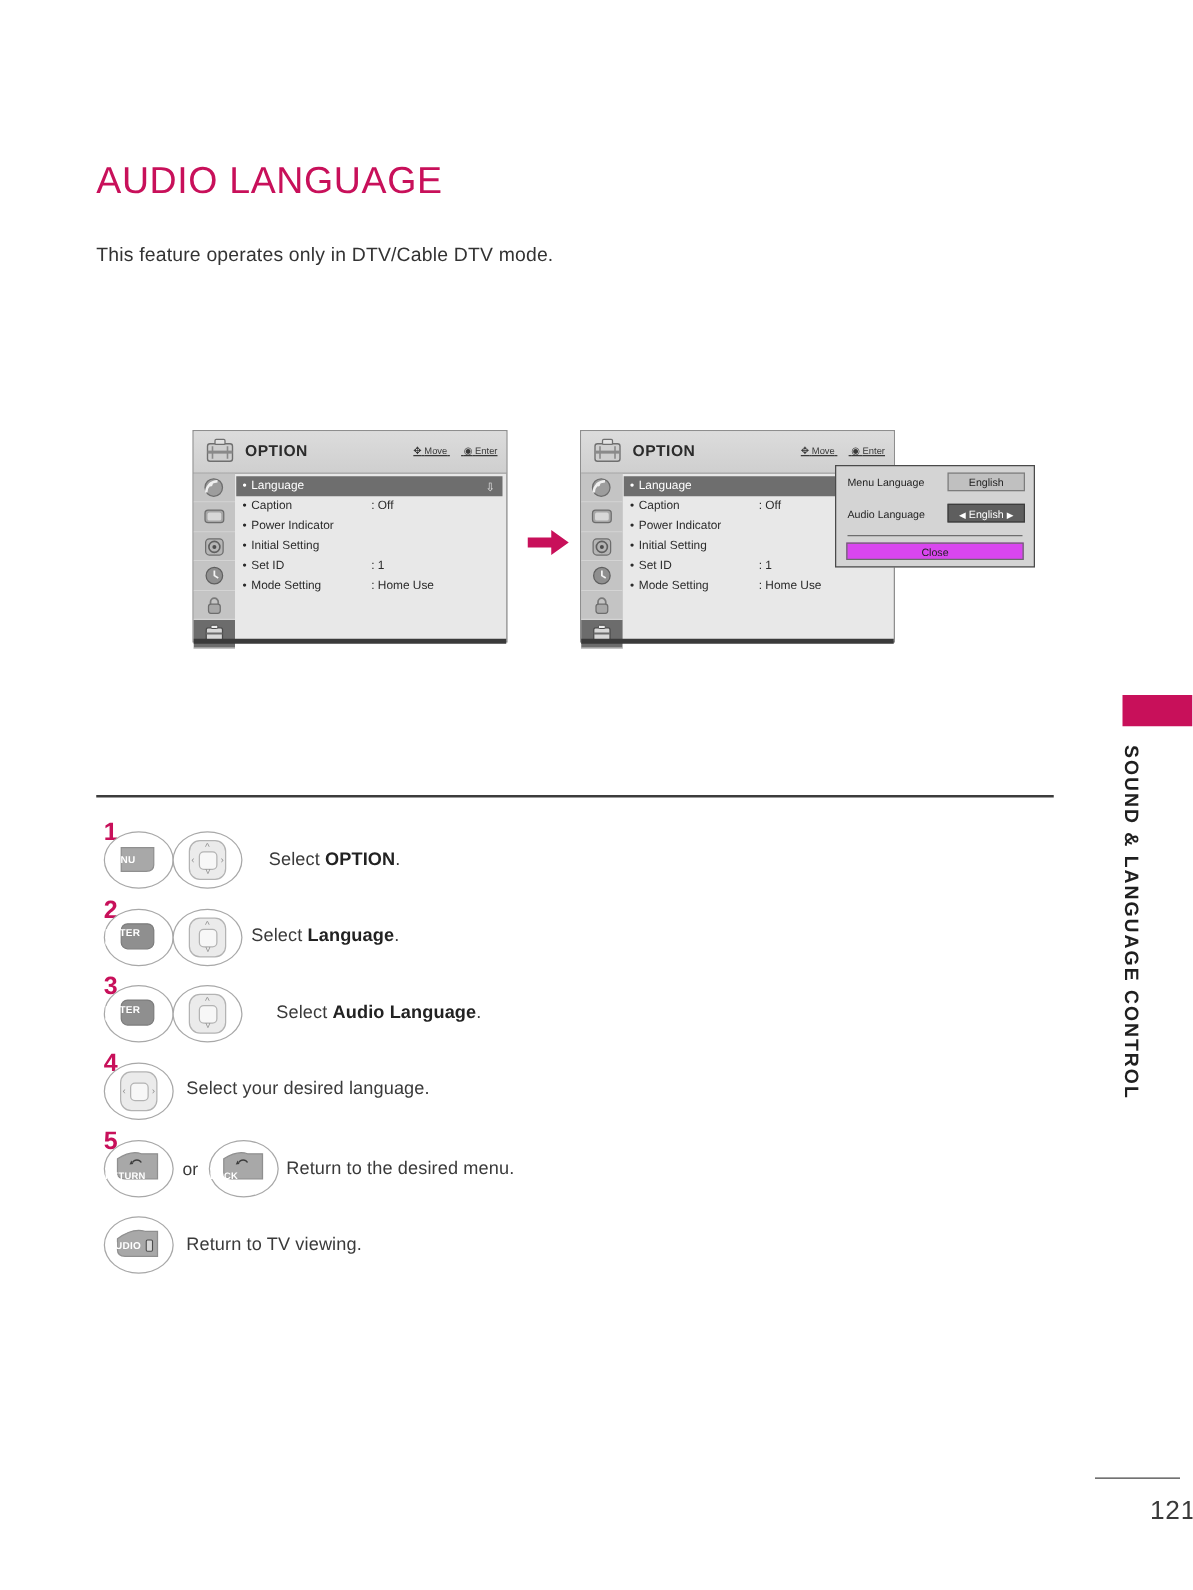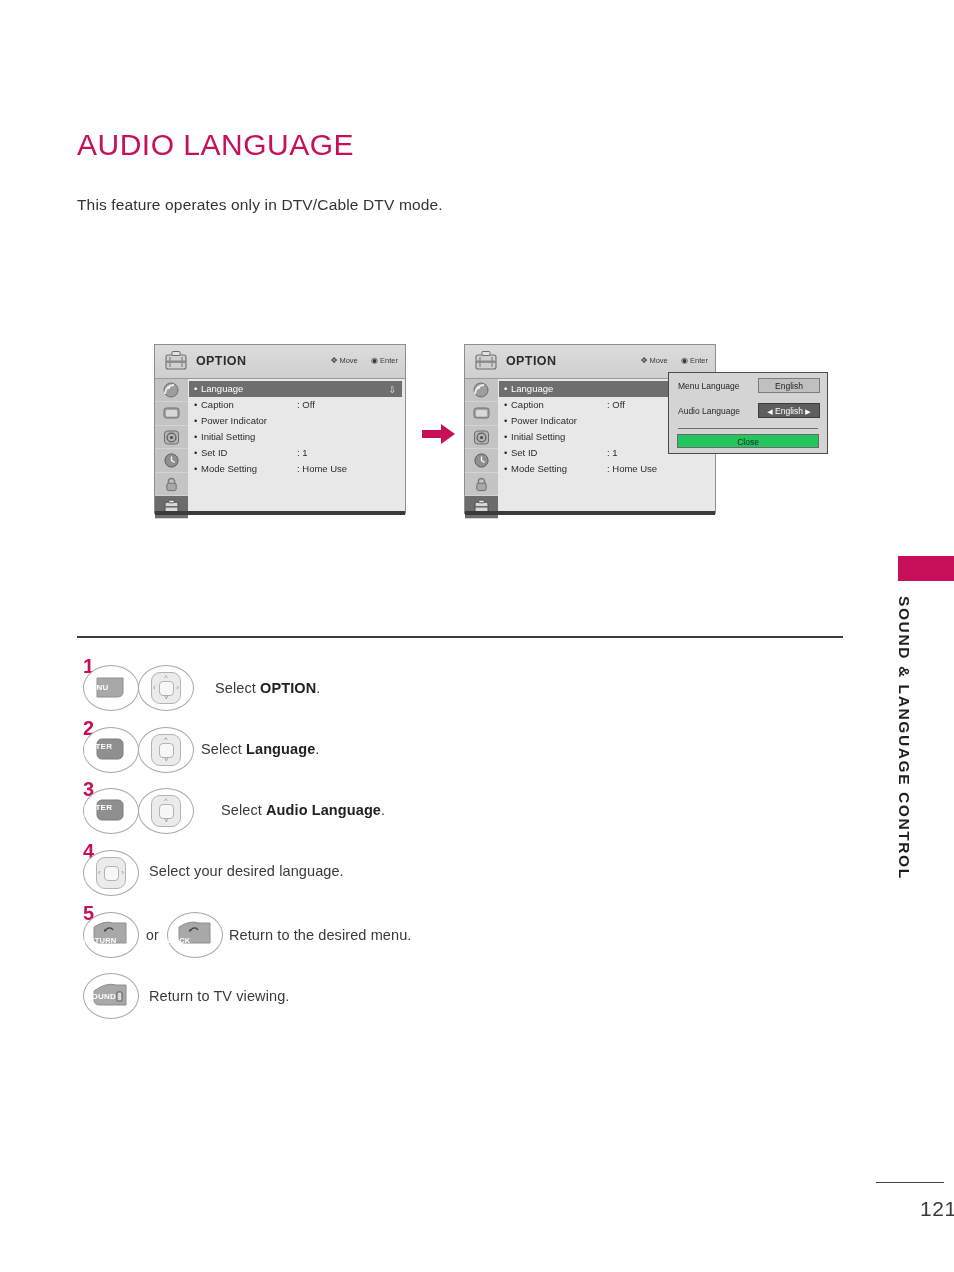--- a/index.html
+++ b/index.html
@@ -59,20 +59,21 @@
     color: #2b2b2b;
     letter-spacing: 0.4px;
   }
   .osd-hint {
     position: absolute;
     right: 7px;
     top: 11px;
     font-size: 7.5px;
     color: #3a3a3a;
     white-space: nowrap;
+    text-decoration: underline;
   }
   .osd-hint .glyph { font-size: 8px; }
   .osd-hint .sep { display: inline-block; width: 9px; }
 
   .hdr-icon {
     position: absolute;
     left: 8px;
     top: 4px;
     width: 26px;
     height: 24px;
@@ -213,21 +214,21 @@
   #pop-close {
     position: absolute;
     left: 8px;
     right: 8px;
     top: 61px;
     height: 14px;
     line-height: 14px;
     text-align: center;
     font-size: 8.5px;
     color: #1f1f1f;
-    background: #22c55e;
+    background: #d946ef;
     border: 1px solid #6a6a6a;
     box-sizing: border-box;
   }
 
   
   #flow-arrow {
     position: absolute;
     left: 422px;
     top: 423px;
     width: 34px;
@@ -662,21 +663,21 @@
   </svg>
   <span class="key-label" style="left:0; top:23px; width:56px; font-size:7.5px;">BACK</span>
 </div>
 <div class="step-text" style="left:229px; top:927px;">Return to the desired menu.</div>
 
 <div class="btn-circle" style="left:83px; top:973px;">
   <svg width="52" height="42" viewBox="0 0 52 42" style="position:absolute;left:0;top:0;">
     <path d="M10 17 Q22 8 32 11 H42 V31 H16 Q10 31 10 26 Z" fill="#a8a8a8" stroke="#8f8f8f" stroke-width="1"></path>
     <rect x="33" y="18" width="5" height="9" rx="1" fill="#d8d8d8" stroke="#4d4d4d" stroke-width="0.9"></rect>
   </svg>
-  <span class="key-label" style="left:2px; top:18px; width:46px; font-size:8px;">SOUND</span>
+  <span class="key-label" style="left:2px; top:18px; width:46px; font-size:8px;">AUDIO</span>
 </div>
 <div class="step-text" style="left:149px; top:988px;">Return to TV viewing.</div>
 
 <div id="side-tab"></div>
 <div id="side-label">SOUND &amp; LANGUAGE CONTROL</div>
 
 <div id="footer-rule"></div>
 <div id="page-number">121</div>
 
 </body></html>

